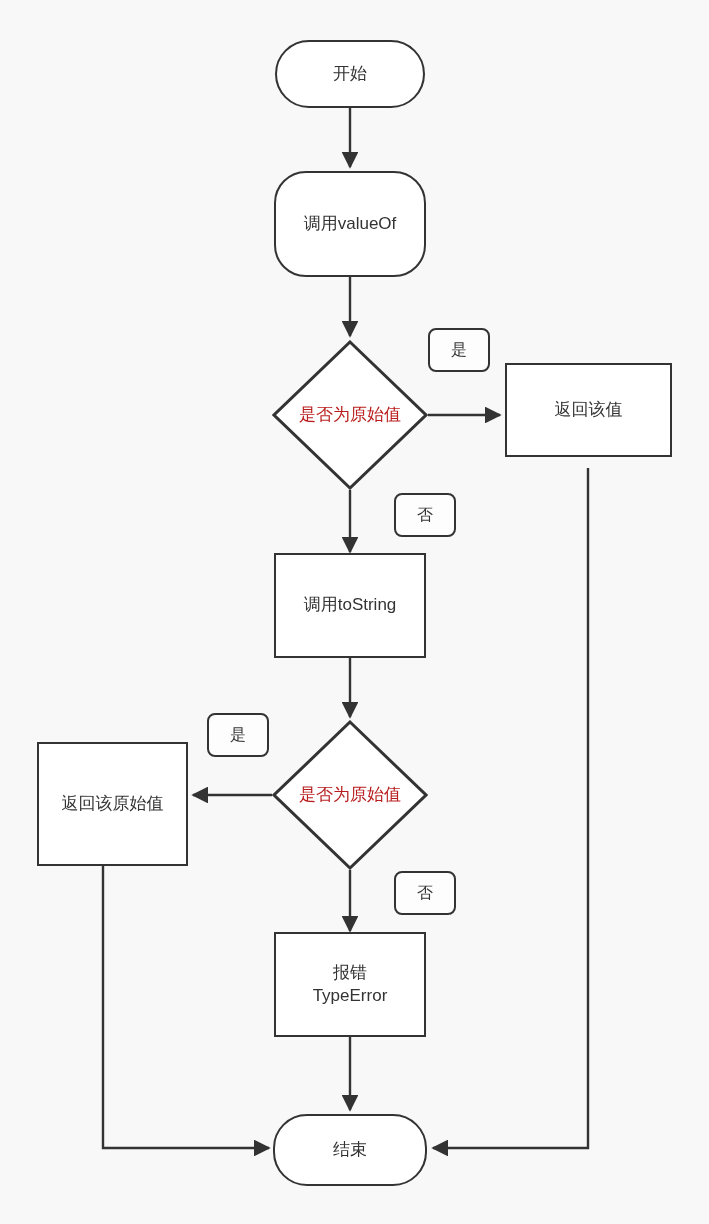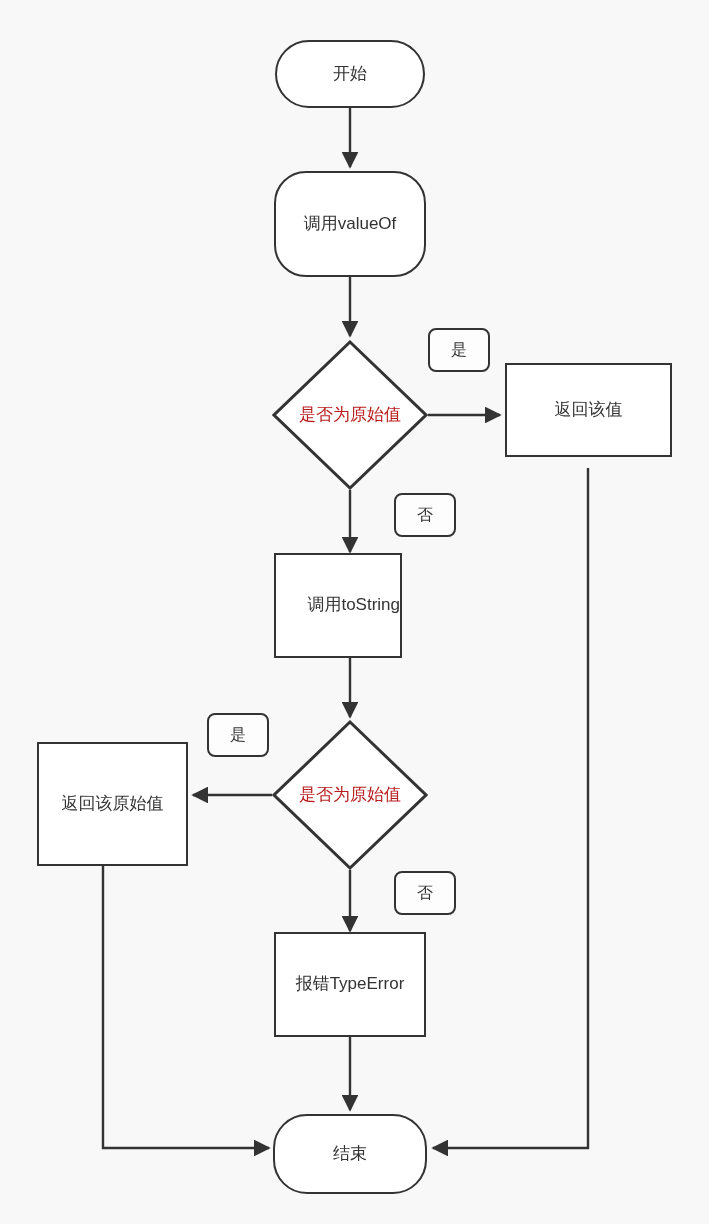--- a/index.html
+++ b/index.html
@@ -126,41 +126,41 @@
     <svg class="diamond-shape" viewBox="0 0 156 150" preserveAspectRatio="none" xmlns="http://www.w3.org/2000/svg">
       <polygon points="78,2 154,75 78,148 2,75" fill="#ffffff" stroke="#333333" stroke-width="3"></polygon>
     </svg>
     <span class="decision-text">是否为原始值</span>
   </div>
 
   <div class="node node-process" style="left:505px; top:363px; width:167px; height:94px;">
     <span>返回该值</span>
   </div>
 
-  <div class="node node-process" style="left:274px; top:553px; width:128px; height:105px;justify-content:flex-end;">
+  <div class="node node-process" style="left:274px; top:553px; width:152px; height:105px;">
     <span>调用toString</span>
   </div>
 
   <div class="node node-decision" style="left:272px; top:720px; width:156px; height:150px;">
     <svg class="diamond-shape" viewBox="0 0 156 150" preserveAspectRatio="none" xmlns="http://www.w3.org/2000/svg">
       <polygon points="78,2 154,75 78,148 2,75" fill="#ffffff" stroke="#333333" stroke-width="3"></polygon>
     </svg>
     <span class="decision-text">是否为原始值</span>
   </div>
 
   <div class="node node-process" style="left:37px; top:742px; width:151px; height:124px;text-align:right;">
     <span>返回该原始值</span>
   </div>
 
-  <div class="node node-process" style="left:274px; top:932px; width:152px; height:105px; ">
+  <div class="node node-process" style="left:274px; top:932px; width:152px; height:105px; flex-direction:column;">
     <span class="node-line">报错</span>
     <span class="node-line">TypeError</span>
   </div>
 
-  <div class="node node-terminator" style="left:273px; top:1114px; width:154px; height:80px;">
+  <div class="node node-terminator" style="left:273px; top:1114px; width:154px; height:72px;">
     <span>结束</span>
   </div>
 
   <div class="edge-label" style="left:428px; top:328px; width:62px; height:44px;">
     <span>是</span>
   </div>
 
   <div class="edge-label" style="left:394px; top:493px; width:62px; height:44px;">
     <span>否</span>
   </div>

